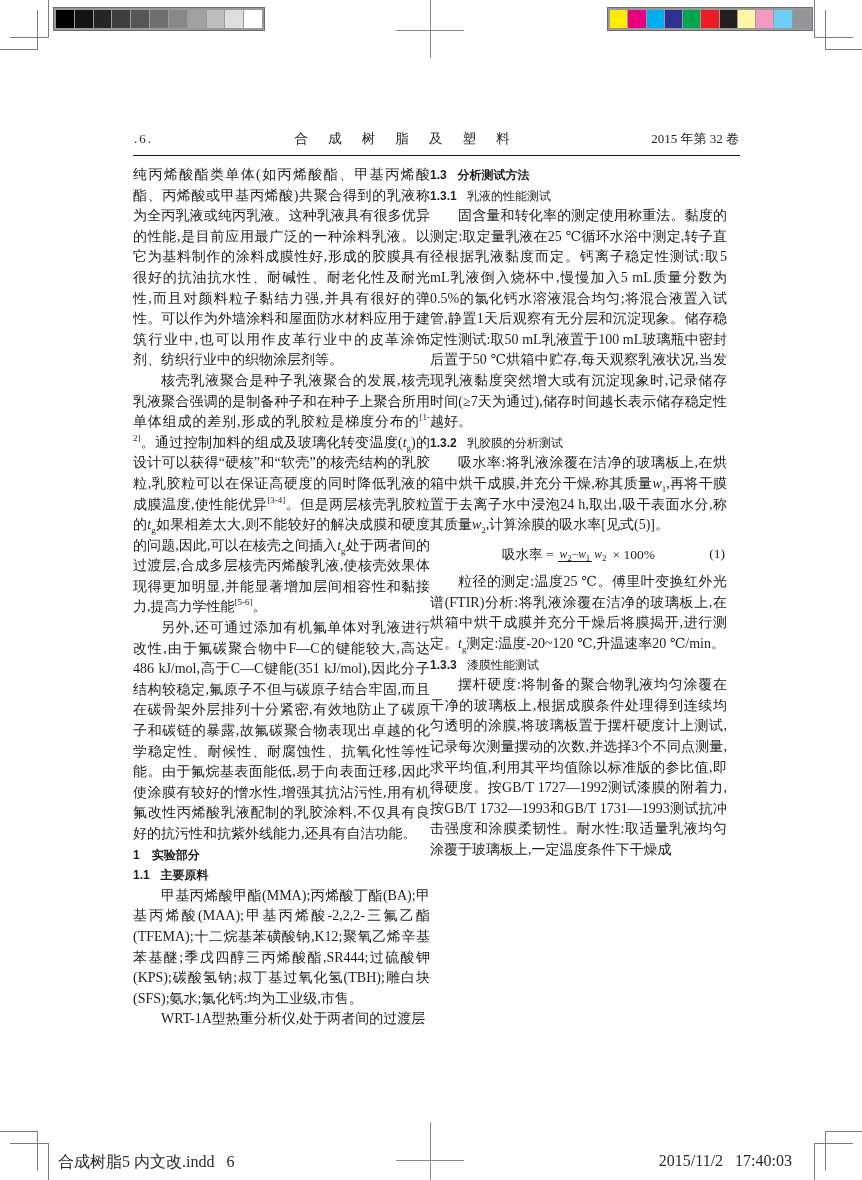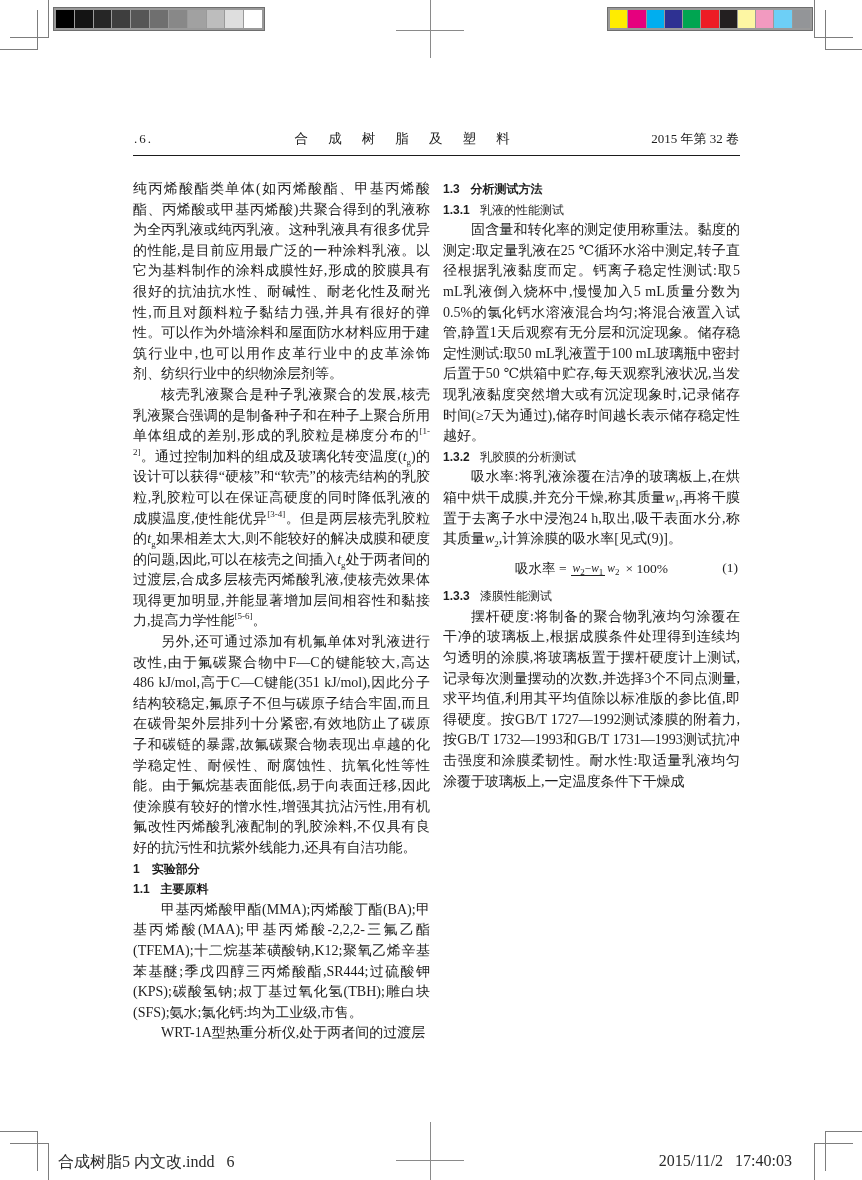--- a/index.html
+++ b/index.html
@@ -27,21 +27,21 @@
   .bar-gray{left:53px;width:212px;}
   .bar-color{left:607px;width:206px;}
   .sw{flex:1;}
 
   
   .content{position:absolute;left:133px;top:130px;width:607px;}
   .pghead{display:flex;justify-content:space-between;align-items:baseline;font-size:13px;padding:0 1px;}
   .pgno{letter-spacing:2px;}
   .journal{letter-spacing:0.62em;font-size:13.5px;margin-left:0.62em;}
   .hrule{border:none;border-top:1.5px solid #1b1b1b;margin:7px 0 0 0;}
-  .cols{display:flex;gap:13px;margin-top:23px;}
+  .cols{display:flex;margin-top:9px;}
   .col{width:297px;font-size:14px;line-height:20.6px;text-align:justify;}
   .col p{margin:0;}
   .ind{text-indent:2em;}
   sup,sub{font-size:9px;line-height:0;}
   .it{font-style:italic;}
 
   .h1,.h2,.h3{margin:0;font-size:12px;}
   .h1,.h2{font-family:"Liberation Sans","DejaVu Sans",sans-serif;font-weight:bold;}
   .h1{margin-top:12px;}
   .h1 .ht{margin-left:1em;}
@@ -137,32 +137,33 @@
         <p class="h2">
           <span class="num">1.3</span><span class="ht">分析测试方法</span>
         </p>
         <p class="h3">
           <span class="num">1.3.1</span><span class="ht">乳液的性能测试</span>
         </p>
         <p class="ind">固含量和转化率的测定使用称重法。黏度的测定:取定量乳液在25 ℃循环水浴中测定,转子直径根据乳液黏度而定。钙离子稳定性测试:取5 mL乳液倒入烧杯中,慢慢加入5 mL质量分数为0.5%的氯化钙水溶液混合均匀;将混合液置入试管,静置1天后观察有无分层和沉淀现象。储存稳定性测试:取50 mL乳液置于100 mL玻璃瓶中密封后置于50 ℃烘箱中贮存,每天观察乳液状况,当发现乳液黏度突然增大或有沉淀现象时,记录储存时间(≥7天为通过),储存时间越长表示储存稳定性越好。</p>
         <p class="h3">
           <span class="num">1.3.2</span><span class="ht">乳胶膜的分析测试</span>
         </p>
-        <p class="ind"><span>吸水率:将乳液涂覆在洁净的玻璃板上,在烘箱中烘干成膜,并充分干燥,称其质量</span><span class="it">w</span><sub>1</sub><span>,再将干膜置于去离子水中浸泡24 h,取出,吸干表面水分,称其质量</span><span class="it">w</span><sub>2</sub><span>,计算涂膜的吸水率[见式(9)]。</span></p>
+        <p class="ind"><span>吸水率:将乳液涂覆在洁净的玻璃板上,在烘箱中烘干成膜,并充分干燥,称其质量</span><span class="it">w</span><sub>1</sub><span>,再将干膜置于去离子水中浸泡24 h,取出,吸干表面水分,称其质量</span><span class="it">w</span><sub>2</sub><span>,计算涂膜的吸水率[见式(5)]。</span></p>
 
         <div class="formula">
           <span>吸水率 =</span>
           <span class="frac">
             <span class="fnum"><span class="it">w</span><sub>2</sub><span>−</span><span class="it">w</span><sub>1</sub></span>
             <span class="fden"><span class="it">w</span><sub>2</sub></span>
           </span>
           <span>× 100%</span>
           <span class="eqnum">(1)</span>
         </div>
 
+        <p class="ind"><span>粒径的测定:温度25 ℃。傅里叶变换红外光谱(FTIR)分析:将乳液涂覆在洁净的玻璃板上,在烘箱中烘干成膜并充分干燥后将膜揭开,进行测定。</span><span class="it">t</span><sub>g</sub><span>测定:温度-20~120 ℃,升温速率20 ℃/min。</span></p>
         <p class="h3">
           <span class="num">1.3.3</span><span class="ht">漆膜性能测试</span>
         </p>
         <p class="ind">摆杆硬度:将制备的聚合物乳液均匀涂覆在干净的玻璃板上,根据成膜条件处理得到连续均匀透明的涂膜,将玻璃板置于摆杆硬度计上测试,记录每次测量摆动的次数,并选择3个不同点测量,求平均值,利用其平均值除以标准版的参比值,即得硬度。按GB/T 1727—1992测试漆膜的附着力,按GB/T 1732—1993和GB/T 1731—1993测试抗冲击强度和涂膜柔韧性。耐水性:取适量乳液均匀涂覆于玻璃板上,一定温度条件下干燥成</p>
       </div>
 
     </div>
   </div>
 
   <div class="footer-left">合成树脂5 内文改.indd   6</div>

